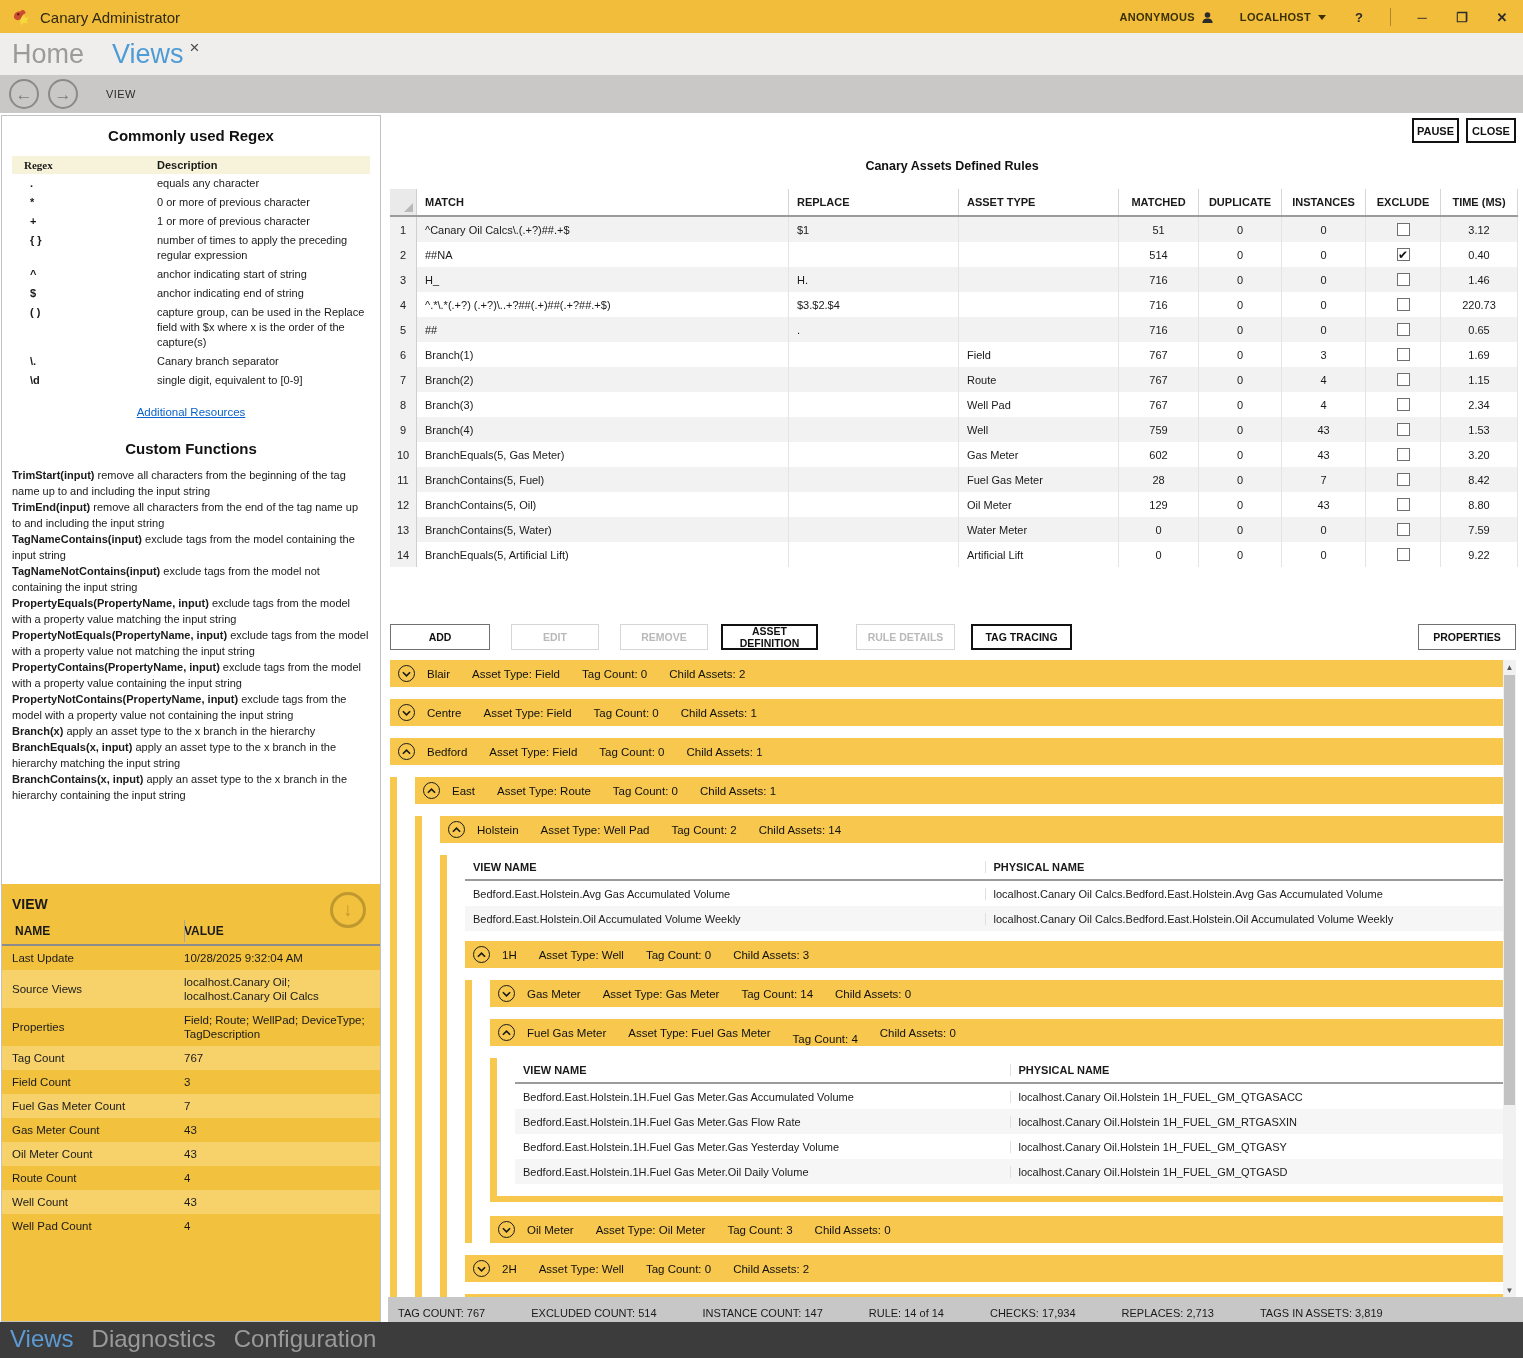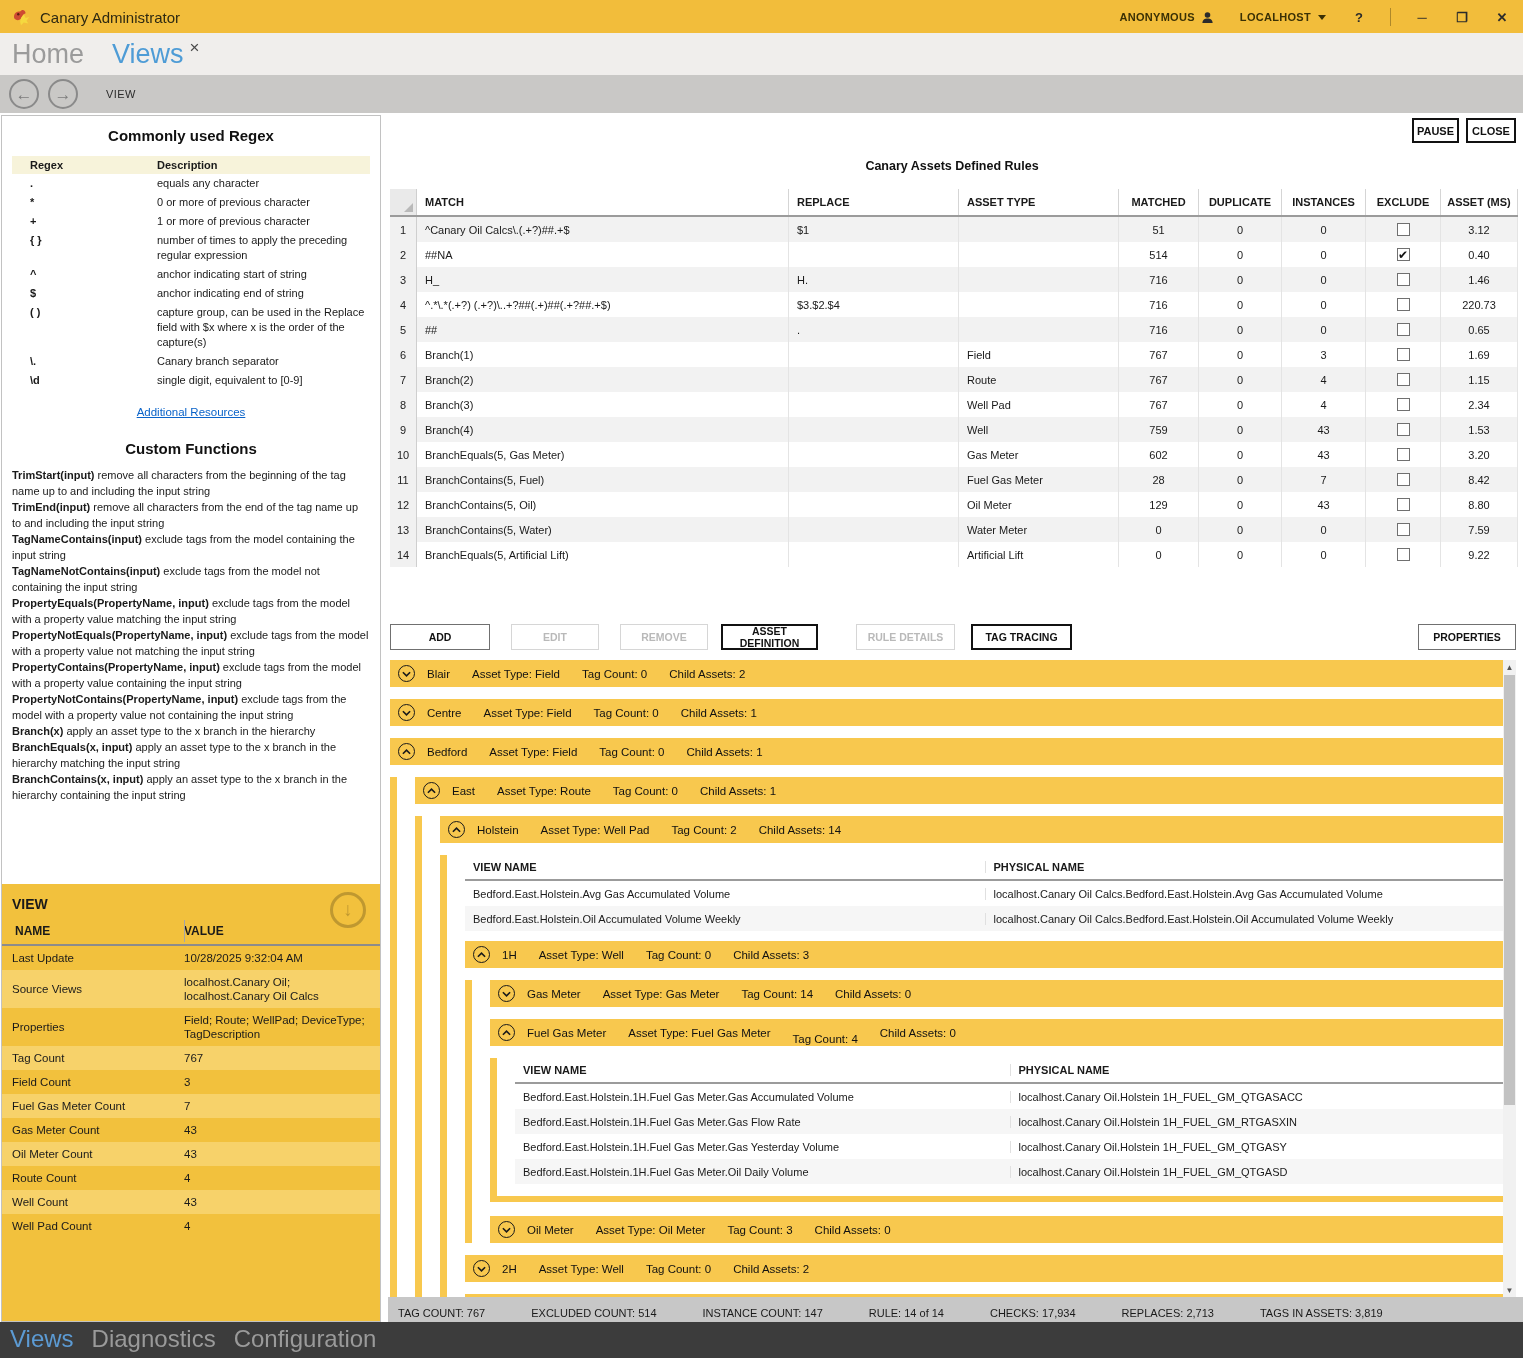--- a/index.html
+++ b/index.html
@@ -27,21 +27,21 @@
   
   .navrow { position:absolute; top:75px; left:0; right:0; height:38px; background:#C9C8C6; display:flex; align-items:center; }
   .navcirc { width:30px; height:30px; border:2px solid #8A8A8A; border-radius:50%; color:#7C7C7C; font-size:17px; font-weight:bold; display:flex; align-items:center; justify-content:center; margin-left:9px; background:transparent; line-height:1; }
   .nav-label { font-size:11px; color:#2B2B2B; margin-left:28px; letter-spacing:.4px; }
 
   
   .leftpanel { position:absolute; top:115px; left:1px; width:380px; height:1207px; background:#fff; border:1px solid #C2C2C2; overflow:hidden; }
   .lp-h1 { text-align:center; font-size:15px; font-weight:bold; color:#111; margin-top:11px; }
   .rx-table { margin:12px 10px 0 10px; font-size:11px; color:#1A1A1A; }
   .rx-head { display:flex; background:#F7F3DA; font-weight:bold; padding:3px 0 3px 0; }
-  .rx-head .rx-c1 { padding-left:18px; }
+  .rx-head .rx-c1 { padding-left:12px;font-family:Liberation Serif, serif; }
   .rx-c1 { width:145px; flex:0 0 auto; }
   .rx-c2 { flex:1; }
   .rx-row { display:flex; padding:2px 0; line-height:15px; }
   .rx-row .rx-c1 { padding-left:18px; font-weight:bold; }
   .rx-link { display:block; text-align:center; color:#0A63C9; text-decoration:underline; font-size:11.5px; margin-top:16px; }
   .fn-wrap { margin:10px 10px 0 10px; font-size:11px; line-height:16px; color:#1A1A1A; }
   .fn-item b { font-weight:bold; }
   .lp-h2 { margin-top:22px; }
 
   
@@ -284,21 +284,21 @@
     <div class="rules-table">
       <div class="rt-row rt-head" id="rt-head">
           <div class="rt-corner"></div>
           <div class="rt-cell">MATCH</div>
           <div class="rt-cell">REPLACE</div>
           <div class="rt-cell">ASSET TYPE</div>
           <div class="rt-cell c-num">MATCHED</div>
           <div class="rt-cell c-num">DUPLICATE</div>
           <div class="rt-cell c-num">INSTANCES</div>
           <div class="rt-cell c-num">EXCLUDE</div>
-          <div class="rt-cell c-num">ASSET (MS)</div>
+          <div class="rt-cell c-num">TIME (MS)</div>
         </div>
       <div id="rt-rows">
           <div class="rt-row">
             <div class="rt-rownum">1</div>
             <div class="rt-cell">^Canary Oil Calcs\.(.+?)##.+$</div>
             <div class="rt-cell">$1</div>
             <div class="rt-cell"></div>
             <div class="rt-cell c-num">51</div>
             <div class="rt-cell c-num">0</div>
             <div class="rt-cell c-num">0</div>

